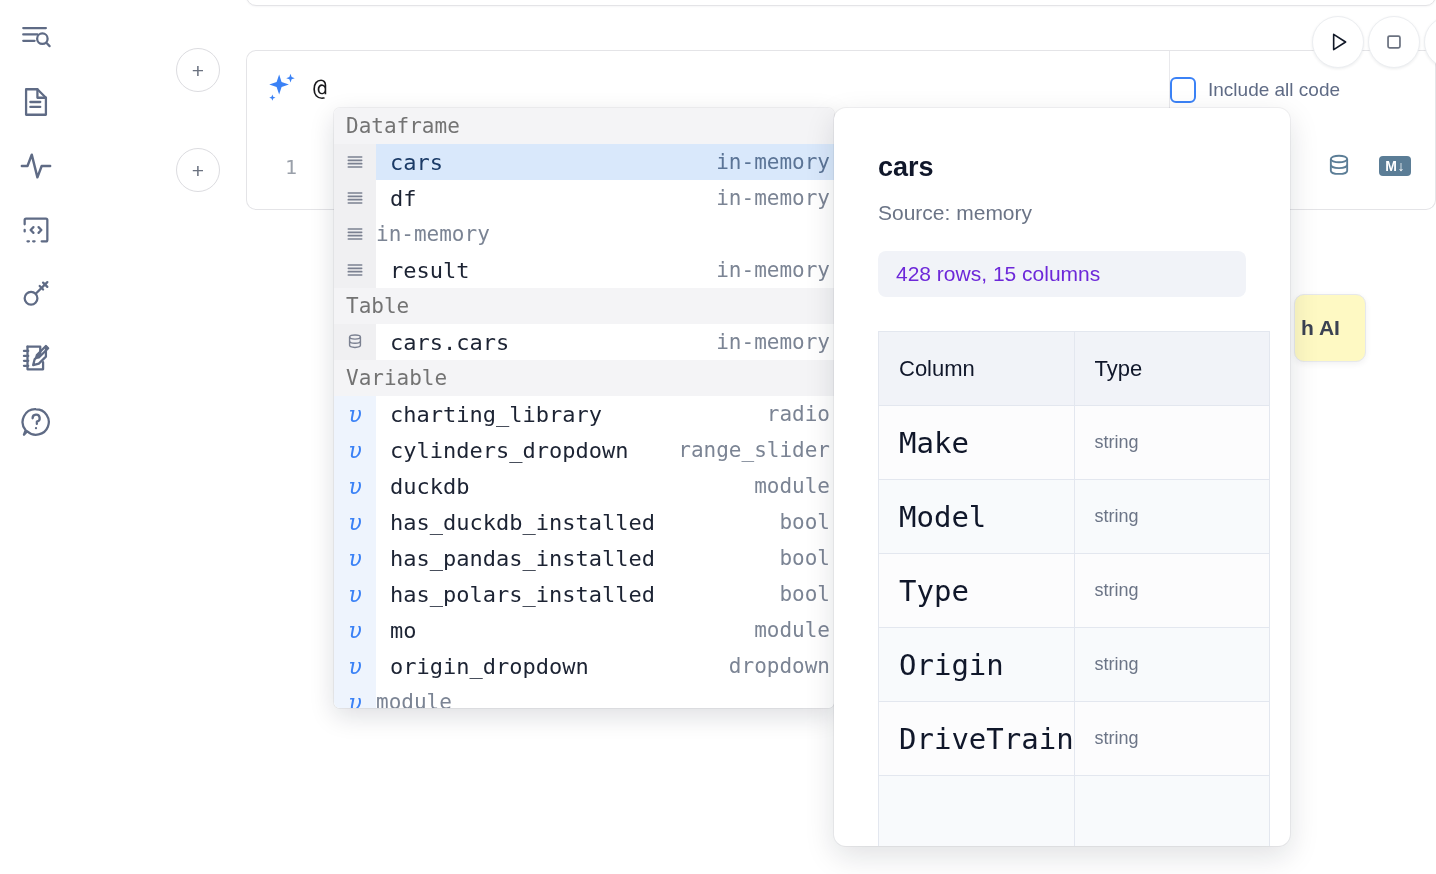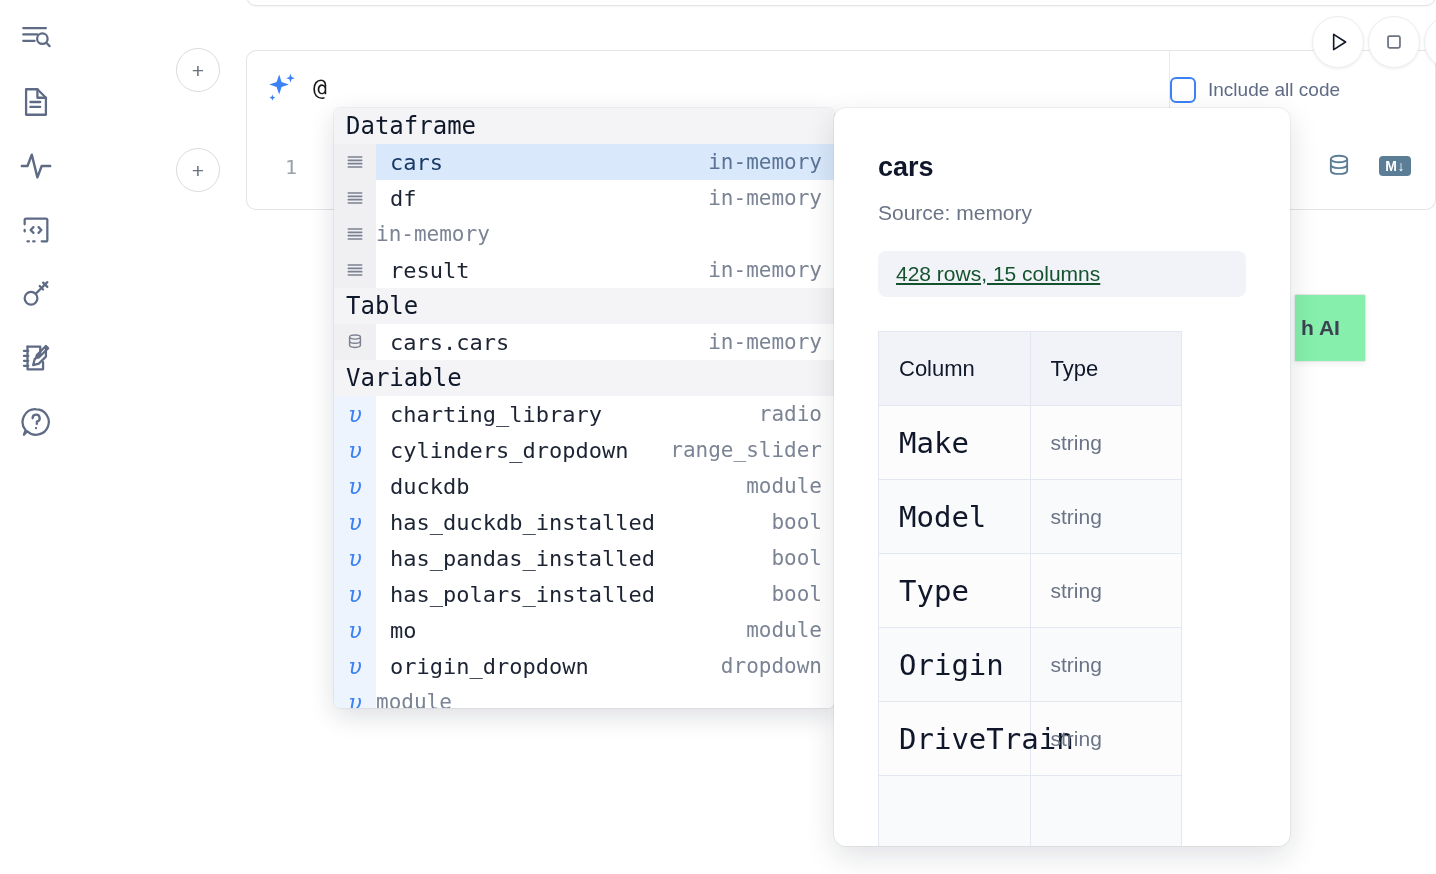--- a/index.html
+++ b/index.html
@@ -97,77 +97,77 @@
     display: inline-flex; align-items: center; gap: 1px;
   }
   .cell-shadow-strip {
     position: absolute; left: 246px; top: 195px; width: 1190px; height: 24px;
     background: #f1f1f3; border-radius: 0 0 10px 10px; z-index: -1;
   }
 
   
   .ai-chip {
     position: absolute; left: 1294px; top: 294px; width: 72px; height: 68px;
-    background: #86efac; border: 1px solid #e6e8ec; border-radius: 2px;
+    background: #fef9c3; border: 1px solid #e6e8ec; border-radius: 10px;
     box-shadow: 0 2px 6px rgba(16,24,40,.06);
     display: flex; align-items: center; justify-content: flex-start;
     padding-left: 6px; font-size: 21px; font-weight: 700; color: #3b4252; overflow: hidden;
   }
 
   
   .ac {
     position: absolute; left: 334px; top: 108px; width: 500px; height: 600px;
     background: #ffffff; border-radius: 6px;
     box-shadow: 0 8px 26px rgba(16,24,40,.14), 0 0 0 1px rgba(16,24,40,.05);
     overflow: hidden; font-family: "DejaVu Sans Mono", monospace;
   }
   .ac-group {
-    height: 36px; background: #f4f4f6; color: #0f172a;
-    font-size: 24px; display: flex; align-items: center; padding-left: 12px;
+    height: 36px; background: #f4f4f6; color: #737373;
+    font-size: 21px; display: flex; align-items: center; padding-left: 12px;
   }
   .ac-item {
     height: 36px; display: flex; align-items: center;
     font-size: 22px; color: #1c2333; cursor: pointer; background: #ffffff;
     position: relative; white-space: nowrap;
   }
   .ac-item .ic {
     width: 42px; height: 36px; display: flex; align-items: center; justify-content: center;
     background: #f0f0f2; color: #7b8191; flex: 0 0 auto;
   }
   .ac-item.var .ic { background: #eef4fd; color: #3b82f6; font-style: italic; font-size: 22px; }
   .ac-item .nm { padding-left: 14px; flex: 1 1 auto; overflow: hidden; }
-  .ac-item .ty { color: #7b8494; font-size: 21px; padding-right: 12px; flex: 0 0 auto; }
+  .ac-item .ty { color: #7b8494; font-size: 21px; padding-right: 4px; flex: 0 0 auto; }
   .ac-item.selected { background: #d9e8fb; }
   .ac-item.selected .nm { color: #1a3a66; }
   .ac-item.selected .ty { color: #5b7496; }
 
   
   .info {
     position: absolute; left: 834px; top: 108px; width: 456px; height: 738px;
     background: #ffffff; border-radius: 12px;
     box-shadow: 0 10px 30px rgba(16,24,40,.13), 0 0 0 1px rgba(16,24,40,.05);
     overflow: hidden; padding: 44px 44px 0 44px;
   }
   .info-title { font-size: 27px; font-weight: 700; color: #10172a; margin: 0 0 18px 0; }
   .info-source { font-size: 21px; color: #6b7486; margin: 16px 0 26px 0; }
   .info-stat {
     background: #f1f3f8; border-radius: 8px; height: 46px;
     display: flex; align-items: center; padding-left: 18px;
-    font-size: 21px; color: #14532d; margin-bottom: 34px; text-decoration: underline;
-  }
-  .info-table { width: 304px; border-collapse: collapse; table-layout: fixed; }
+    font-size: 21px; color: #6d28d9; margin-bottom: 34px;
+  }
+  .info-table { width: 392px; border-collapse: collapse; table-layout: fixed; }
   .info-table th, .info-table td {
     border: 1px solid #e3e7ef; text-align: left; height: 74px; padding: 0 20px;
     vertical-align: middle;
   }
   .info-table th { background: #f1f3f8; font-weight: 400; font-size: 22px; color: #10172a; }
   .info-table td.col {
     font-family: "DejaVu Sans Mono", monospace; font-size: 29px; color: #10172a; background: #fcfcfd;
   }
-  .info-table td.typ { font-size: 21px; color: #6b7486; background: #fcfcfd; }
+  .info-table td.typ { font-size: 18px; color: #6b7486; background: #fcfcfd; }
   .info-table tr:nth-child(even) td { background: #f8fafc; }
 </style>
 </head>
 <body>
 
 <div id="root">
 
   <div class="rail">
     <div class="rail-btn">
       <svg width="34" height="34" viewBox="0 0 24 24" fill="none" stroke="currentColor" stroke-width="1.6" stroke-linecap="round">

